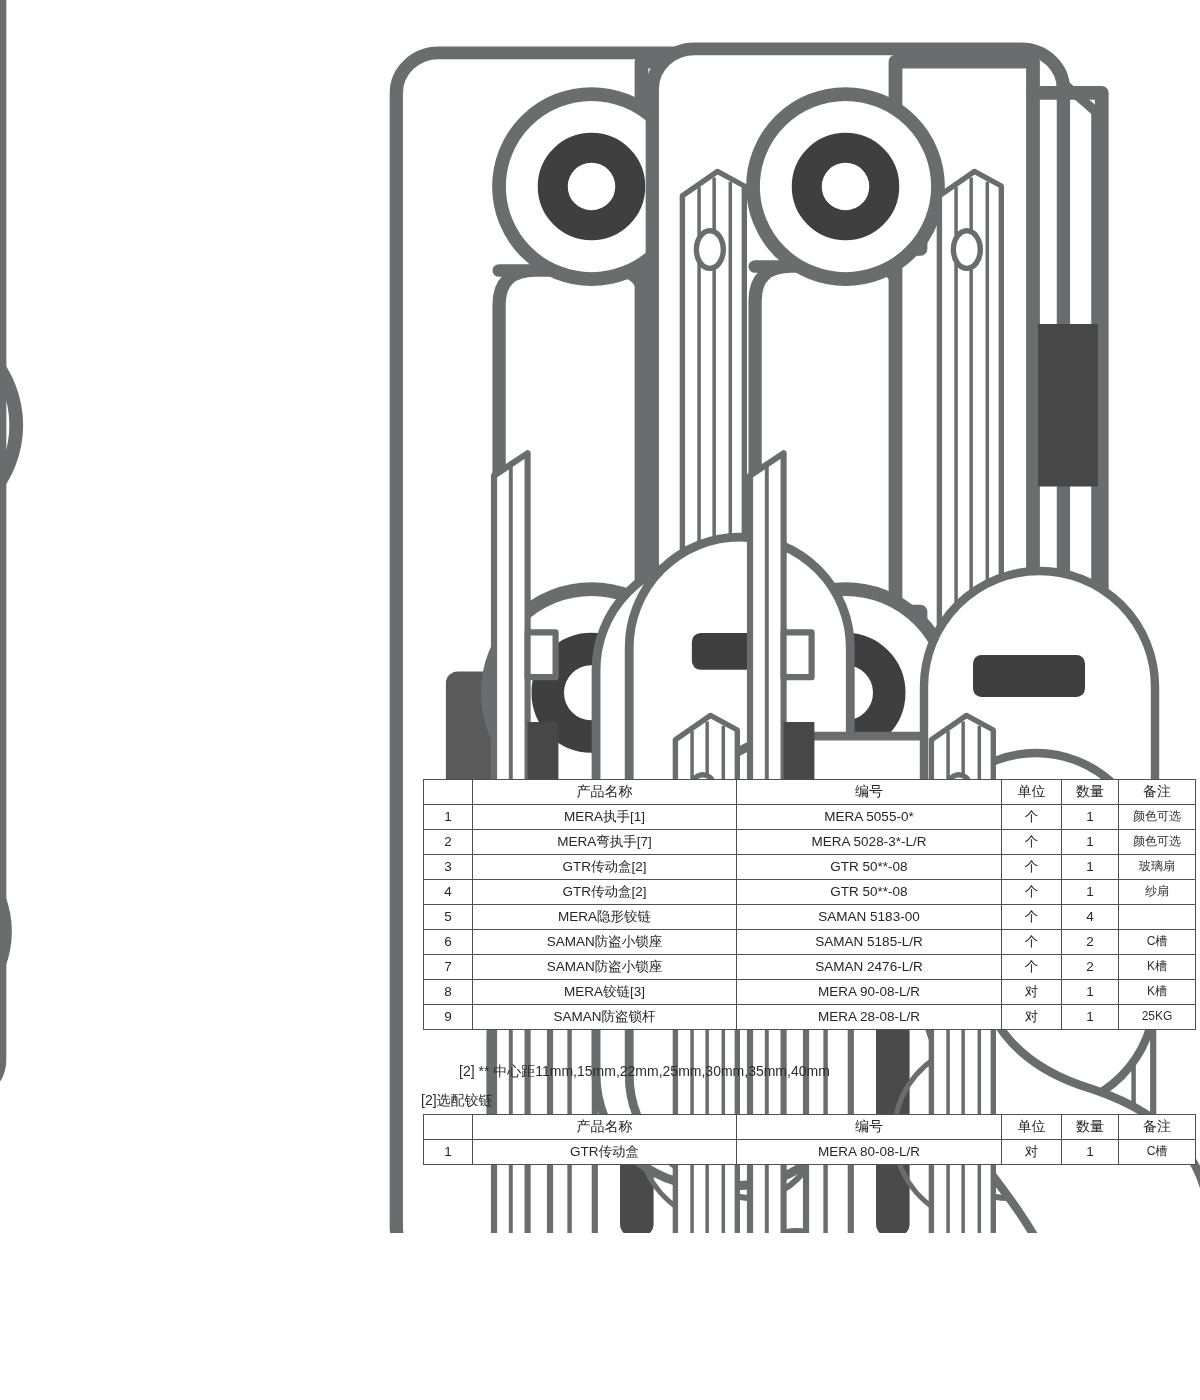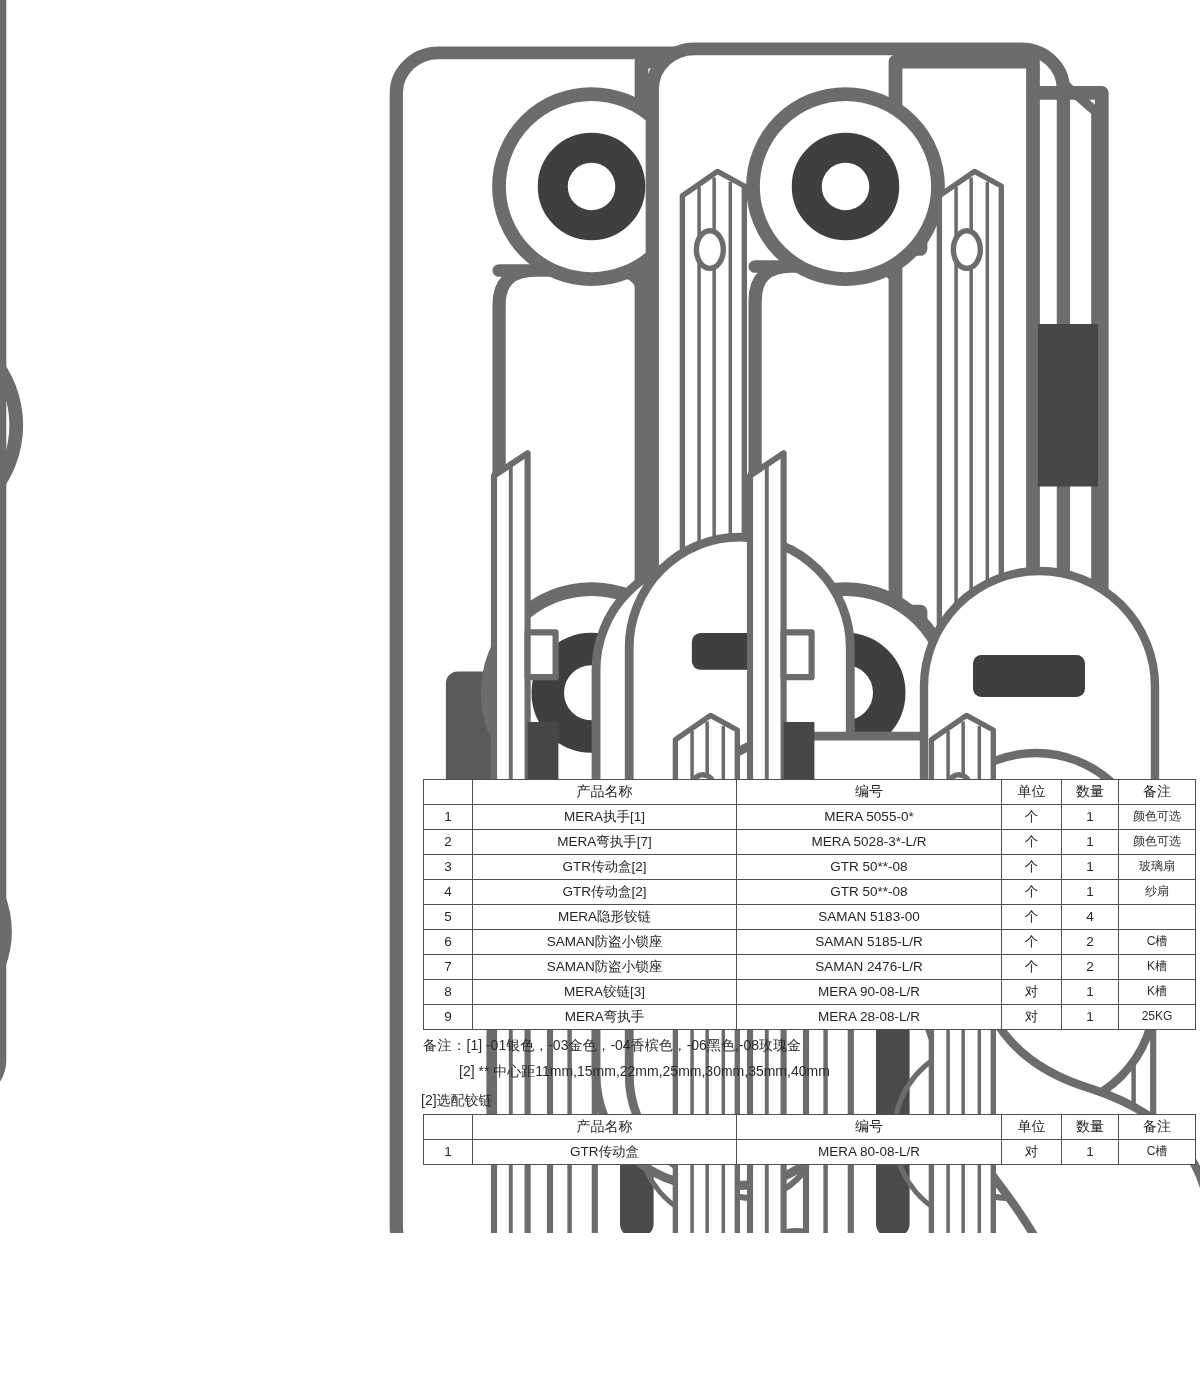--- a/index.html
+++ b/index.html
@@ -358,33 +358,30 @@
           <tr>
             <td>8</td>
             <td>MERA铰链[3]</td>
             <td>MERA 90-08-L/R</td>
             <td>对</td>
             <td>1</td>
             <td class="r-sm">K槽</td>
           </tr>
           <tr>
             <td>9</td>
-            <td>MERA弯执手</td>
+            <td>SAMAN防盗锁杆</td>
             <td>MERA 28-08-L/R</td>
             <td>对</td>
             <td>1</td>
             <td class="r-sm">25KG</td>
           </tr>
         </tbody>
       </table>
   </div>
 
-  <div class="abs note" style="left:423px;top:1037px;">
-    <span class="lbl">备注：</span><span>[1] -01银色，-03金色，-04香槟色，-06黑色,-08玫瑰金</span>
-  </div>
   <div class="abs note" style="left:459px;top:1063px;">
     <span>[2] ** 中心距11mm,15mm,22mm,25mm,30mm,35mm,40mm</span>
   </div>
 
   <div class="abs note" style="left:421px;top:1092px;">[2]选配铰链</div>
   <div class="abs" style="left:423px;top:1114px;">
     <table class="parts" id="table2">
         <colgroup>
           <col style="width: 49px;">
           <col style="width: 264px;">

